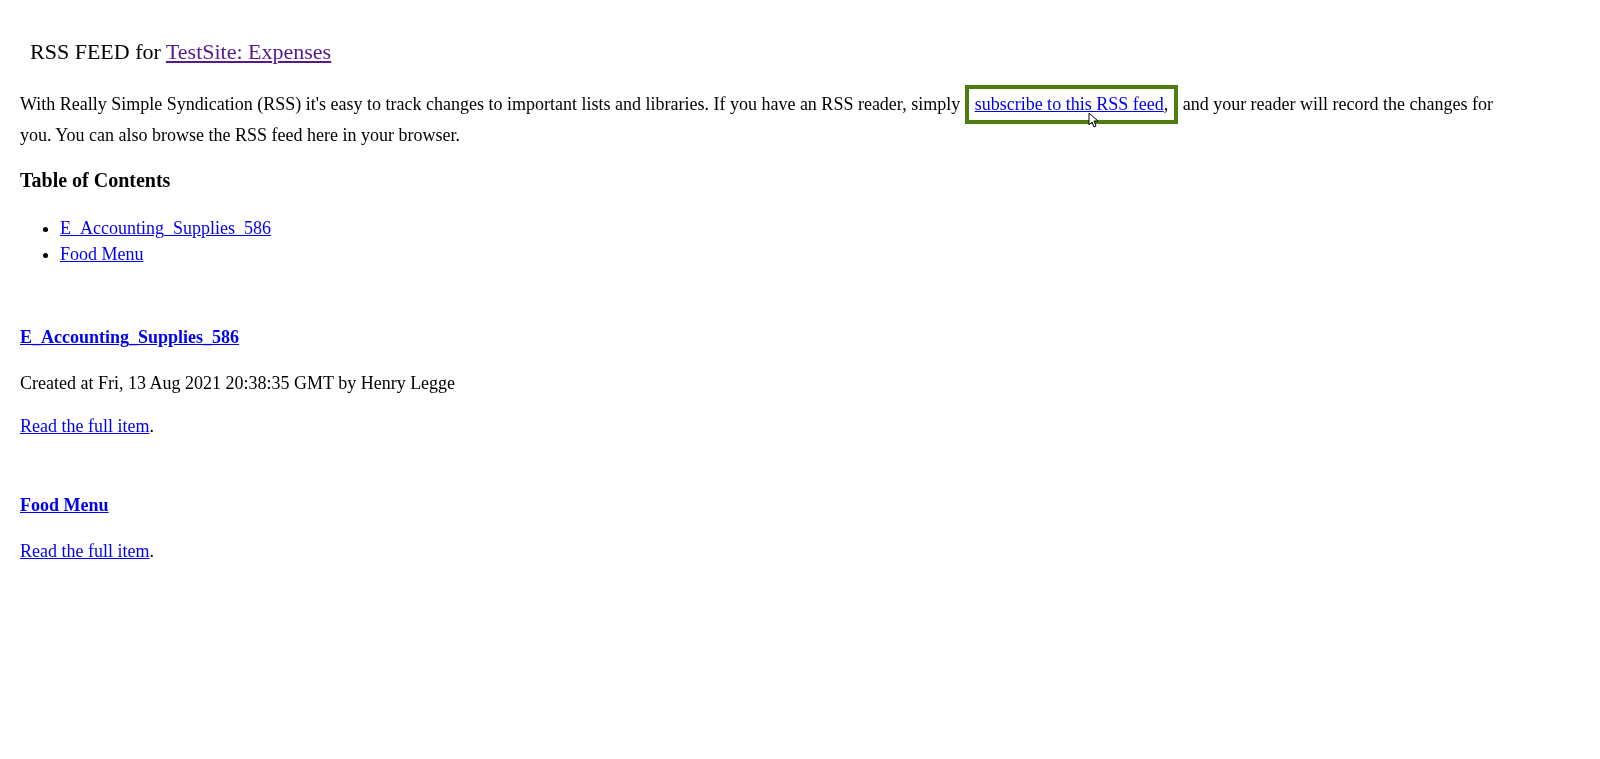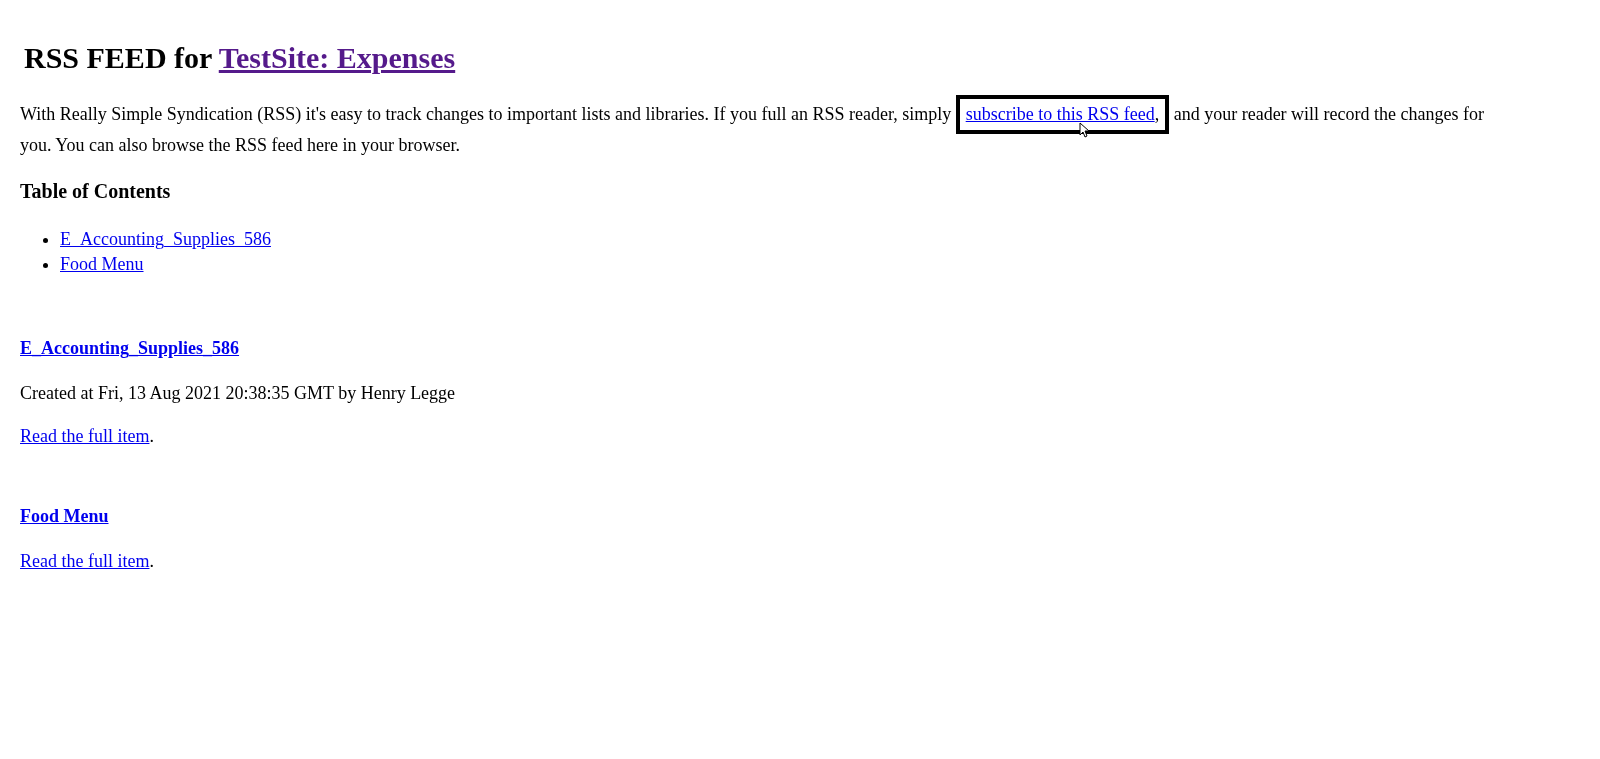--- a/index.html
+++ b/index.html
@@ -5,41 +5,41 @@
     body {
       font-family: "Times New Roman", Times, serif;
       margin: 0;
       padding: 20px;
       color: #000;
       background: #fff;
       font-size: 18px;
       line-height: 1.3;
     }
     h2.page-title {
-      font-size: 30px;
-      font-weight: bold;
-      margin: 18px 0 18px 4px;
+      font-size: 22px;
+      font-weight: normal;
+      margin: 18px 0 18px 10px;
     }
     h2.page-title .site-link {
       color: #551A8B;
       text-decoration: underline;
     }
     p.intro {
       margin: 10px 0 20px 0;
       max-width: 1500px;
     }
     a {
       color: #0000EE;
       text-decoration: underline;
     }
     a.visited-style {
       color: #551A8B;
     }
     .subscribe-box {
-      border: 4px solid #000000;
+      border: 4px solid #4d7c0f;
       padding: 4px 6px;
       display: inline-block;
       position: relative;
     }
     .cursor-icon {
       position: absolute;
       top: 22px;
       left: 116px;
       width: 16px;
       height: 20px;
@@ -79,21 +79,21 @@
     }
   </style>
 </head>
 <body>
 
 <h2 class="page-title">
   <span>RSS FEED for </span><a href="#" class="site-link visited-style">TestSite: Expenses</a>
 </h2>
 
 <p class="intro">
-  <span>With Really Simple Syndication (RSS) it's easy to track changes to important lists and libraries. If you full an RSS reader, simply </span><span class="subscribe-box"><a href="#">subscribe to this RSS feed</a><span>, </span>
+  <span>With Really Simple Syndication (RSS) it's easy to track changes to important lists and libraries. If you have an RSS reader, simply </span><span class="subscribe-box"><a href="#">subscribe to this RSS feed</a><span>, </span>
     <svg class="cursor-icon" viewBox="0 0 16 20">
       <path d="M4 2 L4 14 L7 11 L9 16 L11 15 L9 10 L13 10 Z" fill="#fff" stroke="#000" stroke-width="1"></path>
     </svg>
   </span> <span>and your reader will record the changes for you. You can also browse the RSS feed here in your browser.</span>
 </p>
 
 <h3 class="toc-heading">Table of Contents</h3>
 
 <ul class="toc">
   <li><a href="#">E_Accounting_Supplies_586</a></li>

